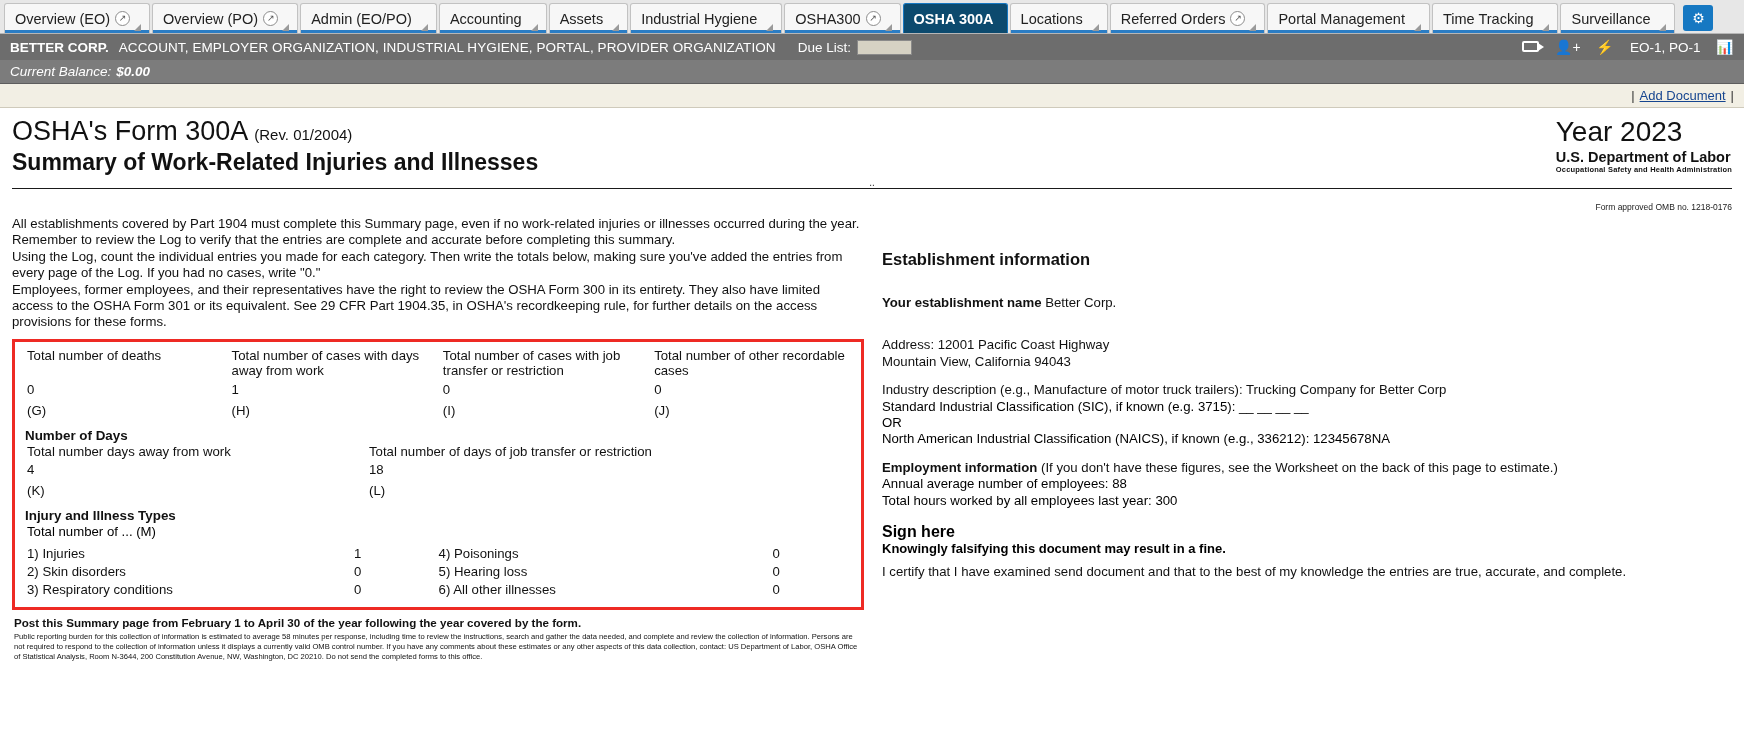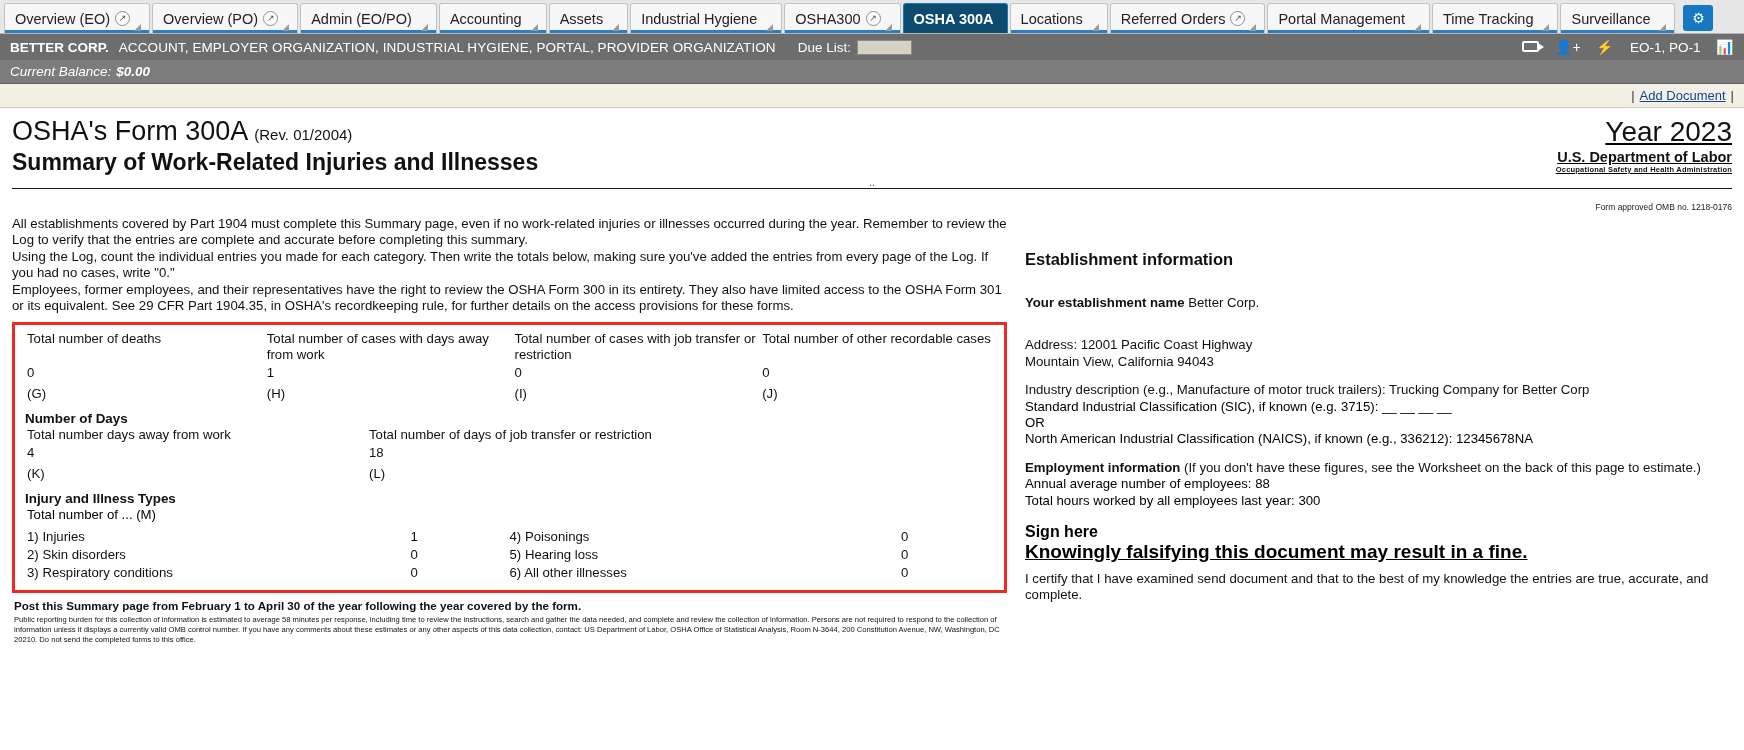--- a/index.html
+++ b/index.html
@@ -130,31 +130,31 @@
   .form {
     position: relative;
     padding: 8px 12px 0 12px;
     height: calc(750px - 34px - 26px - 24px - 24px);
     background: #fff;
   }
   .hdr { display: flex; justify-content: space-between; align-items: flex-start; }
   .h-title { font-size: 27px; color: #111; font-weight: normal; }
   .h-title .rev { font-size: 15px; }
   .h-sub { font-size: 23px; font-weight: bold; margin-top: 2px; color: #111; }
-  .h-right { text-align: right; text-decoration: underline; }
+  .h-right { text-align: left; }
   .h-year { font-size: 28px; color: #111; }
   .h-dol { font-size: 14.5px; font-weight: bold; color: #111; margin-top: 1px; }
   .h-osha { font-size: 7.5px; font-weight: bold; color: #111; letter-spacing: .2px; }
 
   .rule { border-top: 1px solid #1a1a1a; margin: 12px 0 0 0; width: 100%; }
   .omb { text-align: right; font-size: 8.5px; color: #222; margin-top: 14px; }
   .dots { text-align: center; font-size: 10px; color: #333; margin-top: -12px; }
 
   .body { display: flex; gap: 18px; margin-top: 4px; }
-  .left { width: 995px; }
+  .left { width: 852px; }
   .right { flex: 1; }
 
   .intro { font-size: 13.2px; color: #111; line-height: 16.4px; }
   .intro p { margin: 0 0 0 0; }
 
   .redbox {
     border: 3px solid #ee2a24;
     margin-top: 8px;
     padding: 6px 4px 8px 4px;
     position: relative;
@@ -188,21 +188,21 @@
     font-size: 7.6px; color: #111; line-height: 10px; margin-top: 3px;
     padding-left: 2px;
   }
 
   
   .est-h { font-size: 16.5px; font-weight: bold; color: #111; margin-top: 34px; }
   .est-block { font-size: 13.2px; color: #111; line-height: 16.4px; margin-top: 26px; }
   .est-block b { font-weight: bold; }
   .mt12 { margin-top: 12px; }
   .signh { font-weight: bold; font-size: 16px; margin-top: 14px; }
-  .signsub { font-weight: bold; font-size: 19px; text-decoration: underline; }
+  .signsub { font-weight: bold; font-size: 13px; }
   .certify { margin-top: 8px; }
 
   .video-ic { display:inline-block; width:17px; height:11px; border:2px solid #fff; border-radius:2px; position:relative;}
   .video-ic:after{content:"";position:absolute;right:-7px;top:0px;border-top:4px solid transparent;border-bottom:4px solid transparent;border-left:6px solid #fff;}
 </style>
 </head>
 <body>
 
 <div class="app">
 

